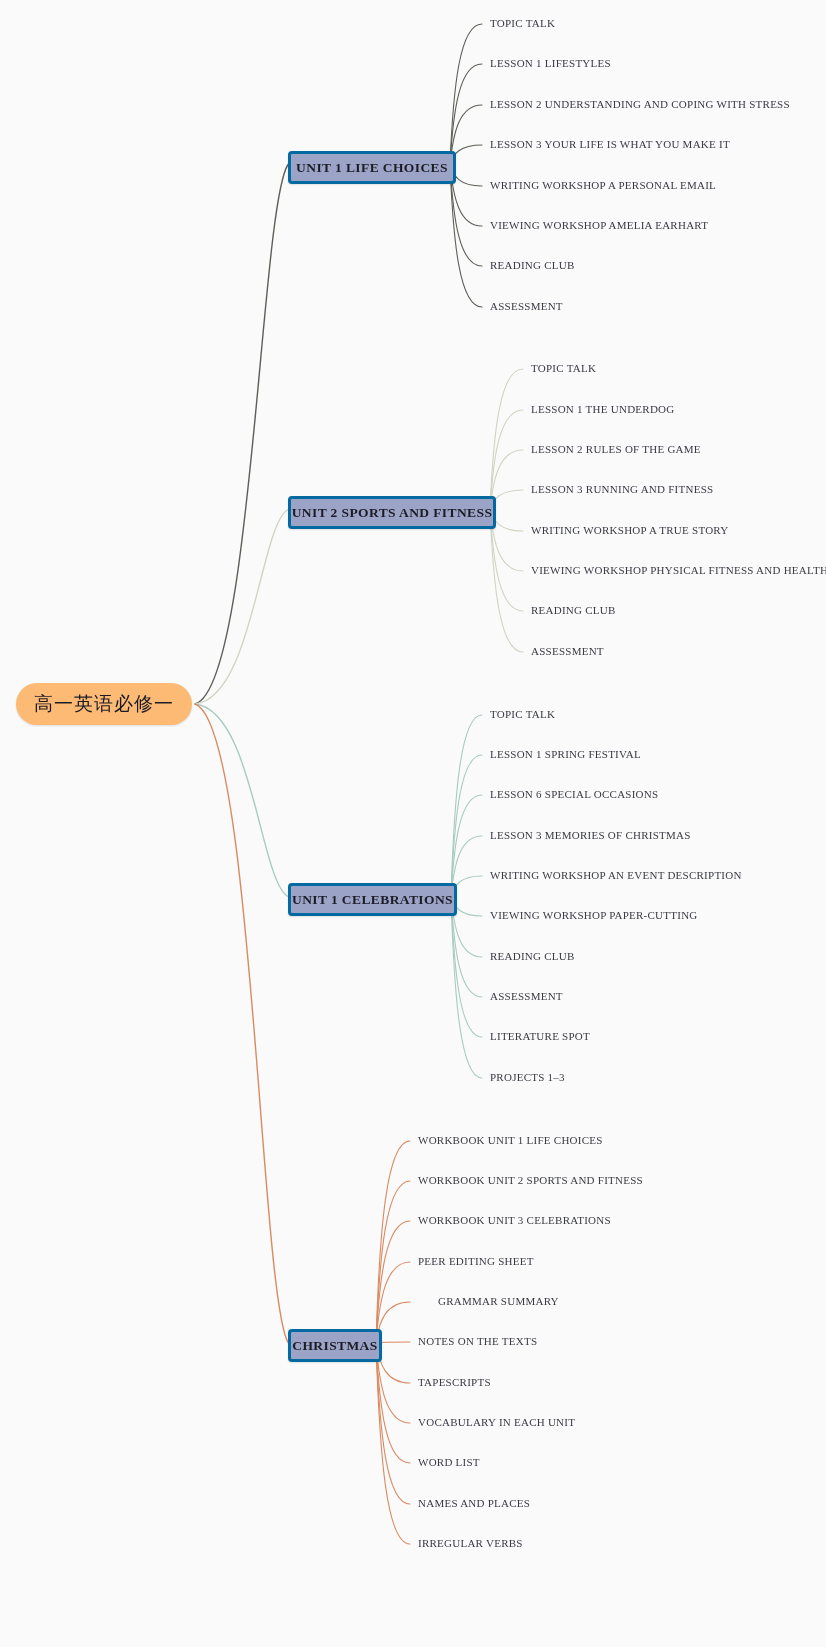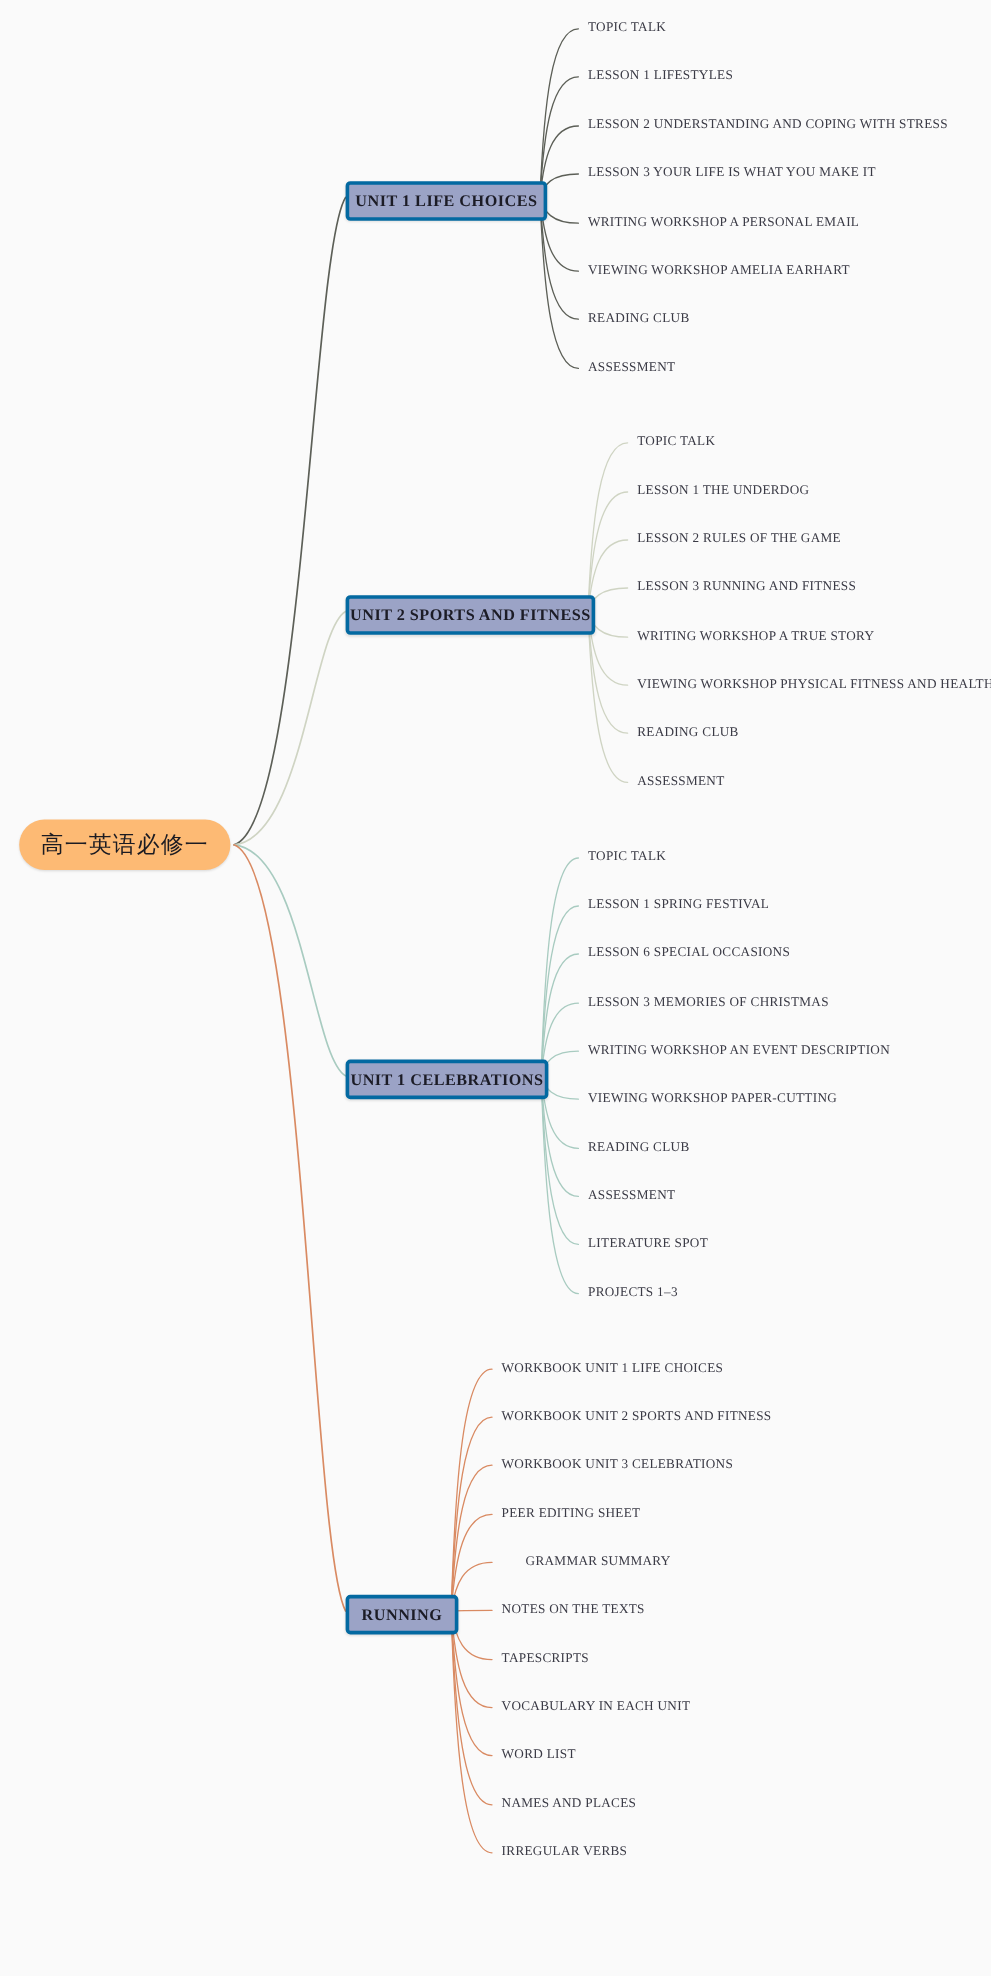--- a/index.html
+++ b/index.html
@@ -148,21 +148,21 @@
       <div class="leaf-label" style="left: 490px; top: 749px; color: rgb(58, 58, 69);">LESSON 1 SPRING FESTIVAL</div>
       <div class="leaf-label" style="left: 490px; top: 789px; color: rgb(58, 58, 69);">LESSON 6 SPECIAL OCCASIONS</div>
       <div class="leaf-label" style="left: 490px; top: 830px; color: rgb(58, 58, 69);">LESSON 3 MEMORIES OF CHRISTMAS</div>
       <div class="leaf-label" style="left: 490px; top: 870px; color: rgb(58, 58, 69);">WRITING WORKSHOP AN EVENT DESCRIPTION</div>
       <div class="leaf-label" style="left: 490px; top: 910px; color: rgb(58, 58, 69);">VIEWING WORKSHOP PAPER-CUTTING</div>
       <div class="leaf-label" style="left: 490px; top: 951px; color: rgb(58, 58, 69);">READING CLUB</div>
       <div class="leaf-label" style="left: 490px; top: 991px; color: rgb(58, 58, 69);">ASSESSMENT</div>
       <div class="leaf-label" style="left: 490px; top: 1031px; color: rgb(58, 58, 69);">LITERATURE SPOT</div>
       <div class="leaf-label" style="left: 490px; top: 1072px; color: rgb(58, 58, 69);">PROJECTS 1–3</div>
       <div class="node-branch" style="left: 288px; top: 1329px; width: 88px; height: 27px;">
-        <span>RUNNING</span>
+        <span>CHRISTMAS</span>
       </div>
       <div class="leaf-label" style="left: 418px; top: 1135px; color: rgb(58, 58, 69);">WORKBOOK UNIT 1 LIFE CHOICES</div>
       <div class="leaf-label" style="left: 418px; top: 1175px; color: rgb(58, 58, 69);">WORKBOOK UNIT 2 SPORTS AND FITNESS</div>
       <div class="leaf-label" style="left: 418px; top: 1215px; color: rgb(58, 58, 69);">WORKBOOK UNIT 3 CELEBRATIONS</div>
       <div class="leaf-label" style="left: 418px; top: 1256px; color: rgb(58, 58, 69);">PEER EDITING SHEET</div>
       <div class="leaf-label" style="left: 418px; top: 1296px; color: rgb(58, 58, 69); margin-left: 20px;">GRAMMAR SUMMARY</div>
       <div class="leaf-label" style="left: 418px; top: 1336px; color: rgb(58, 58, 69);">NOTES ON THE TEXTS</div>
       <div class="leaf-label" style="left: 418px; top: 1377px; color: rgb(58, 58, 69);">TAPESCRIPTS</div>
       <div class="leaf-label" style="left: 418px; top: 1417px; color: rgb(58, 58, 69);">VOCABULARY IN EACH UNIT</div>
       <div class="leaf-label" style="left: 418px; top: 1457px; color: rgb(58, 58, 69);">WORD LIST</div>

